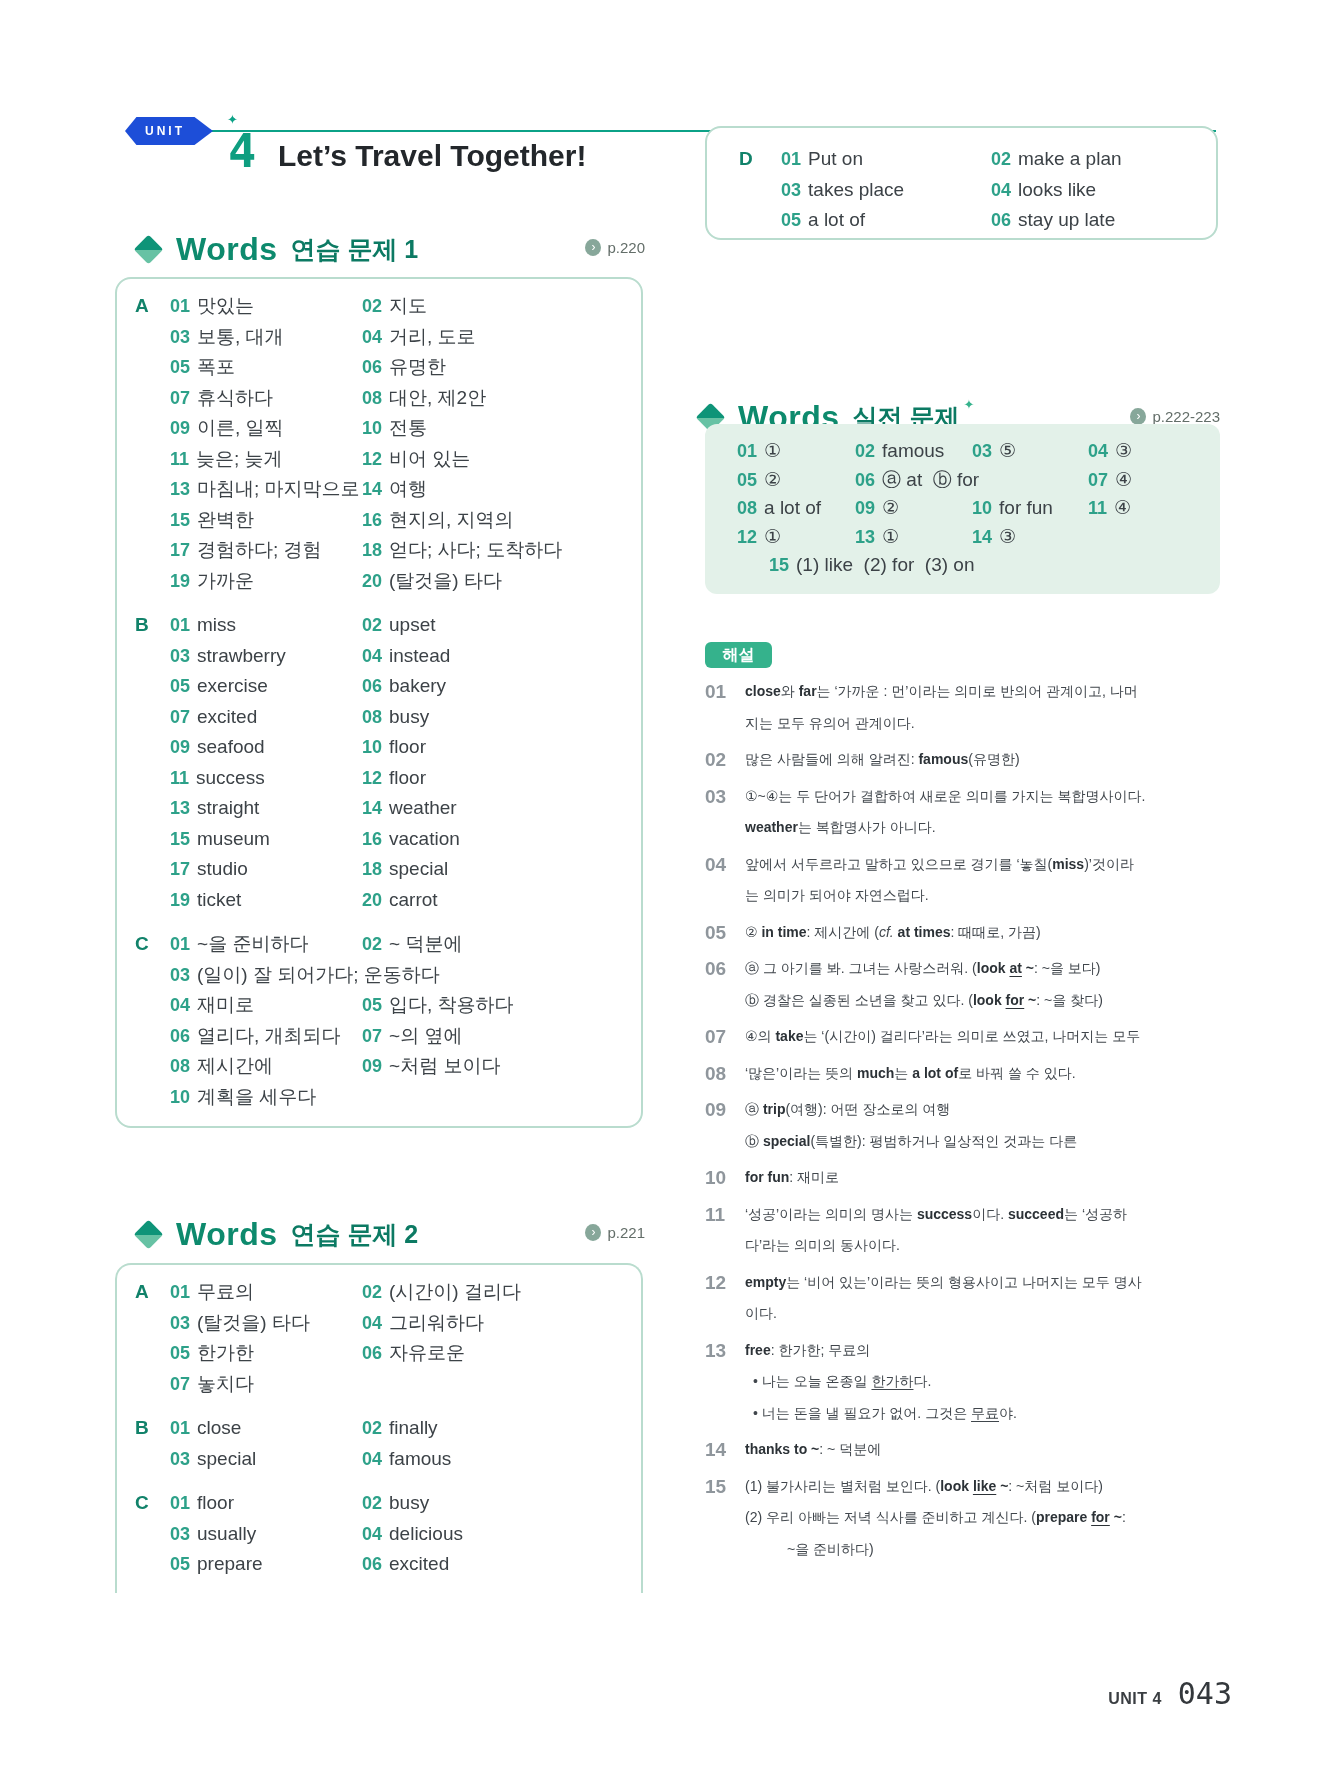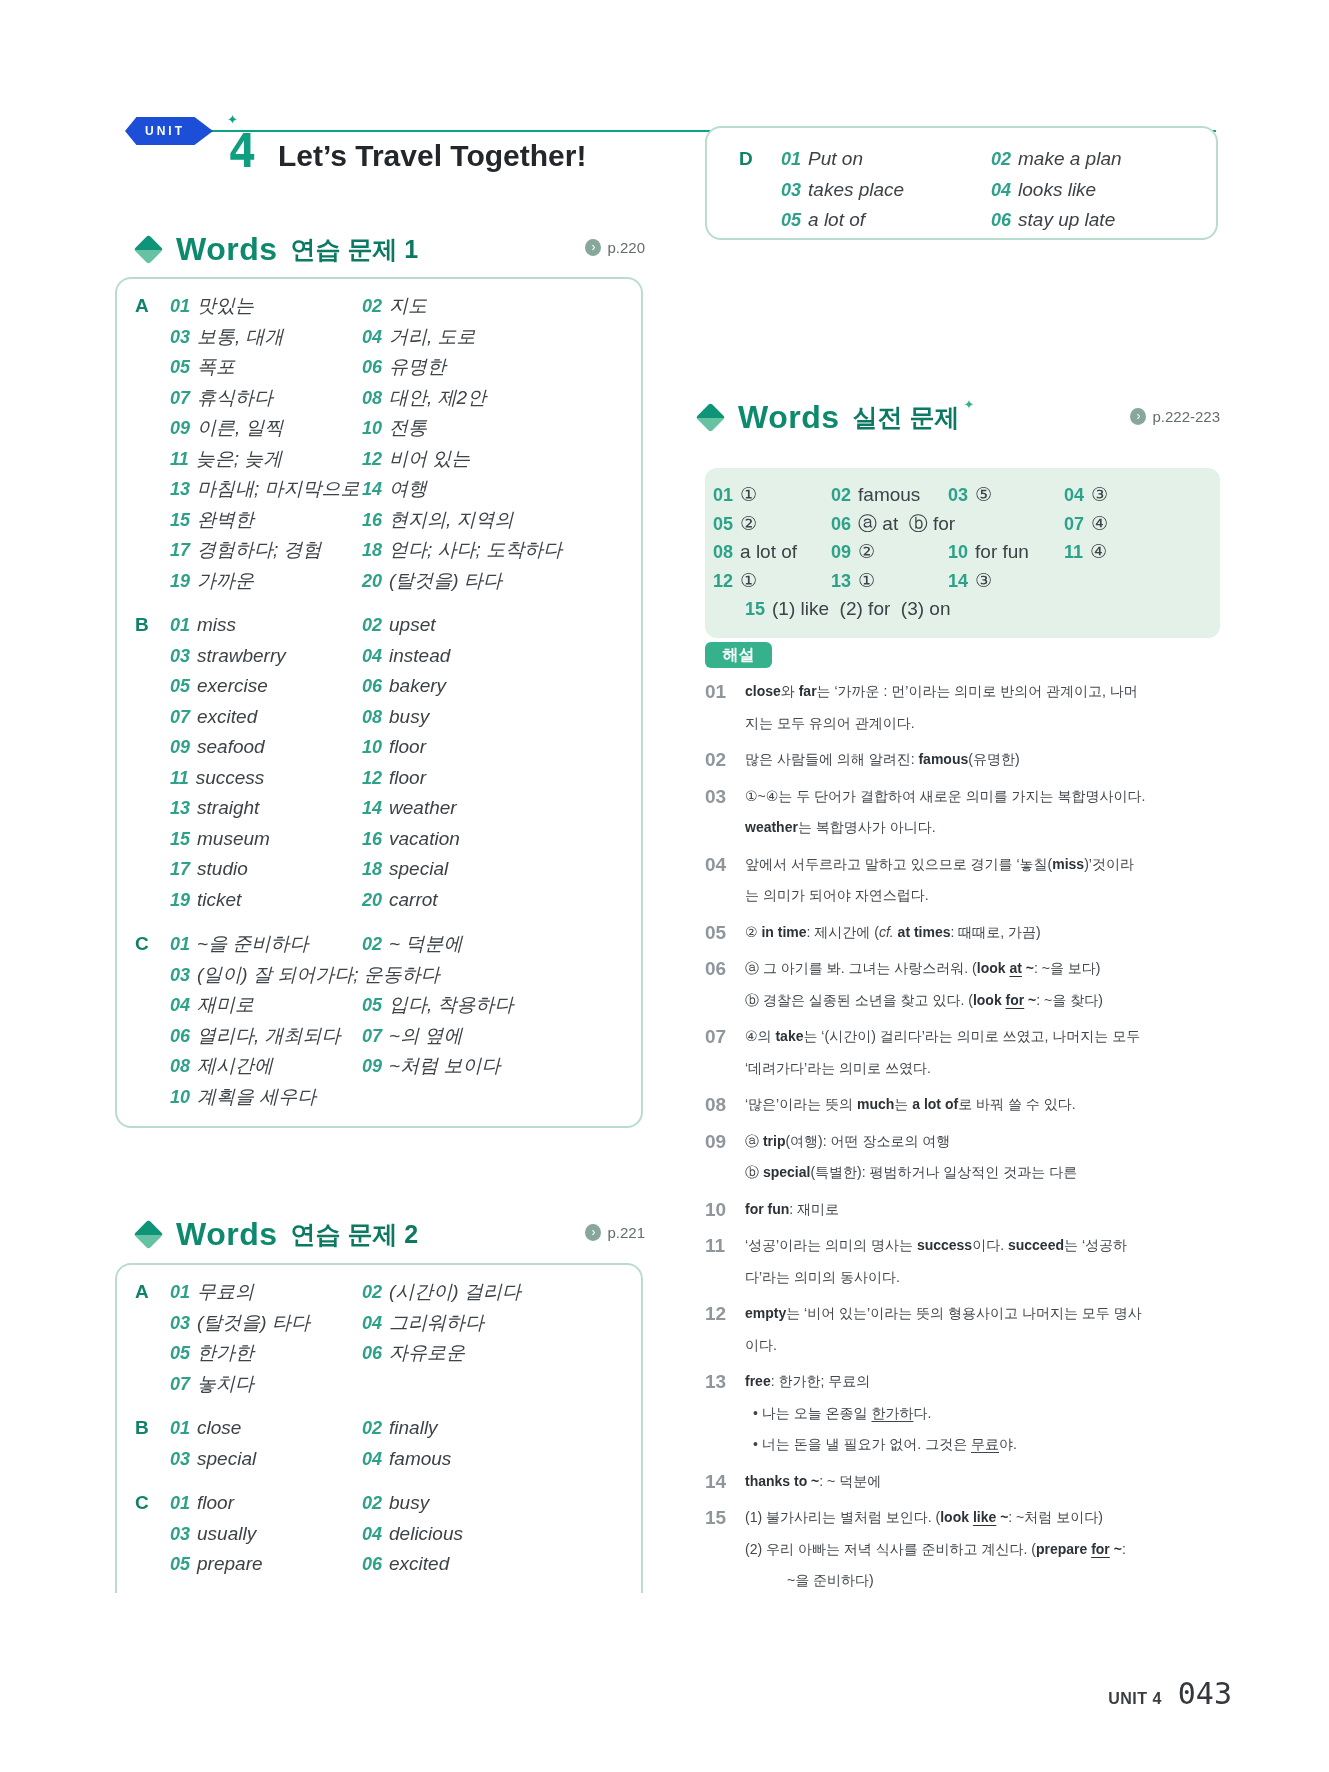--- a/index.html
+++ b/index.html
@@ -29,31 +29,31 @@
   .pref-icon{width:16px;height:16px;border-radius:50%;background:#87a79a;color:#fff;
       display:inline-flex;align-items:center;justify-content:center;font-size:12px;line-height:1;padding-bottom:1px;}
   .pref-text{font-size:15px;color:#636e69;}
 
   
   .wbox{position:absolute;border:2px solid #b9dcce;border-radius:16px;background:#fff;box-sizing:border-box;}
   .wbox.open-bottom{border-bottom:none;border-radius:16px 16px 0 0;}
   .sec{display:flex;padding:0 14px 0 18px;}
   .sec + .sec{margin-top:14px;}
   .sec-label{width:35px;font-weight:700;color:#11826a;font-size:19px;line-height:29.5px;}
-  .sec-items{flex:1;display:grid;grid-template-columns:192px 1fr;font-style:italic;}
+  .sec-items{flex:1;display:grid;grid-template-columns:192px 1fr;}
   .dbox .sec{padding-left:32px;}
   .dbox .sec-label{width:42px;}
   .dbox .sec-items{grid-template-columns:210px 1fr;}
   .witem{line-height:29.5px;font-size:19px;color:#3c4247;white-space:nowrap;}
   .witem.wide{grid-column:1 / -1;}
   .wno{color:#2da189;font-weight:700;margin-right:7px;font-size:18px;}
 
   
-  .abox{position:absolute;left:705px;top:468px;width:515px;height:170px;background:#e3f1e9;
-      border-radius:12px;box-sizing:border-box;padding:13px 0 0 8px;}
+  .abox{position:absolute;left:705px;top:424px;width:515px;height:170px;background:#e3f1e9;
+      border-radius:12px;box-sizing:border-box;padding:13px 0 0 32px;}
   .arow{display:grid;grid-template-columns:118px 117px 116px 1fr;line-height:28.6px;}
   .acell{font-size:19px;color:#3c4247;}
   .aval{white-space:pre;}
 
   
   .ebadge{position:absolute;left:705px;top:642px;width:67px;height:26px;background:#35b28c;border-radius:6px;
       color:#fff;font-size:16px;font-weight:700;display:flex;align-items:center;justify-content:center;}
   .elist{position:absolute;left:705px;top:676px;width:524px;}
   .exp{display:flex;margin-bottom:5px;}
   .eno{width:40px;font-weight:700;color:#8f969c;font-size:19px;line-height:31.5px;}
@@ -298,21 +298,20 @@
         <span class="eno">06</span>
         <div class="elines">
           <div class="eline"><span>ⓐ 그 아기를 봐. 그녀는 사랑스러워. (</span><span class="sb">look </span><span class="sb su">at</span><span class="sb"> ~</span><span>: ~을 보다)</span></div>
           <div class="eline"><span>ⓑ 경찰은 실종된 소년을 찾고 있다. (</span><span class="sb">look </span><span class="sb su">for</span><span class="sb"> ~</span><span>: ~을 찾다)</span></div>
         </div>
       </div>
       <div class="exp">
         <span class="eno">07</span>
         <div class="elines">
           <div class="eline"><span>④의 </span><span class="sb">take</span><span>는 ‘(시간이) 걸리다’라는 의미로 쓰였고, 나머지는 모두</span></div>
-          <div class="eline"><span>‘데려가다’라는 의미로 쓰였다.</span></div>
         </div>
       </div>
       <div class="exp">
         <span class="eno">08</span>
         <div class="elines">
           <div class="eline"><span>‘많은’이라는 뜻의 </span><span class="sb">much</span><span>는 </span><span class="sb">a lot of</span><span>로 바꿔 쓸 수 있다.</span></div>
         </div>
       </div>
       <div class="exp">
         <span class="eno">09</span>

